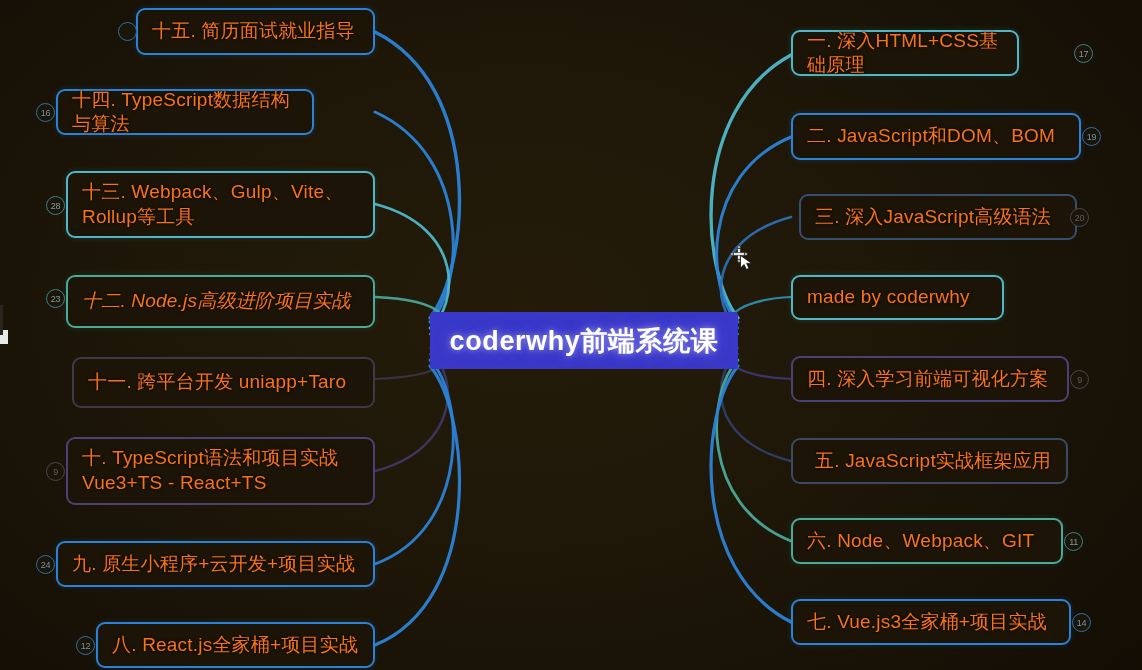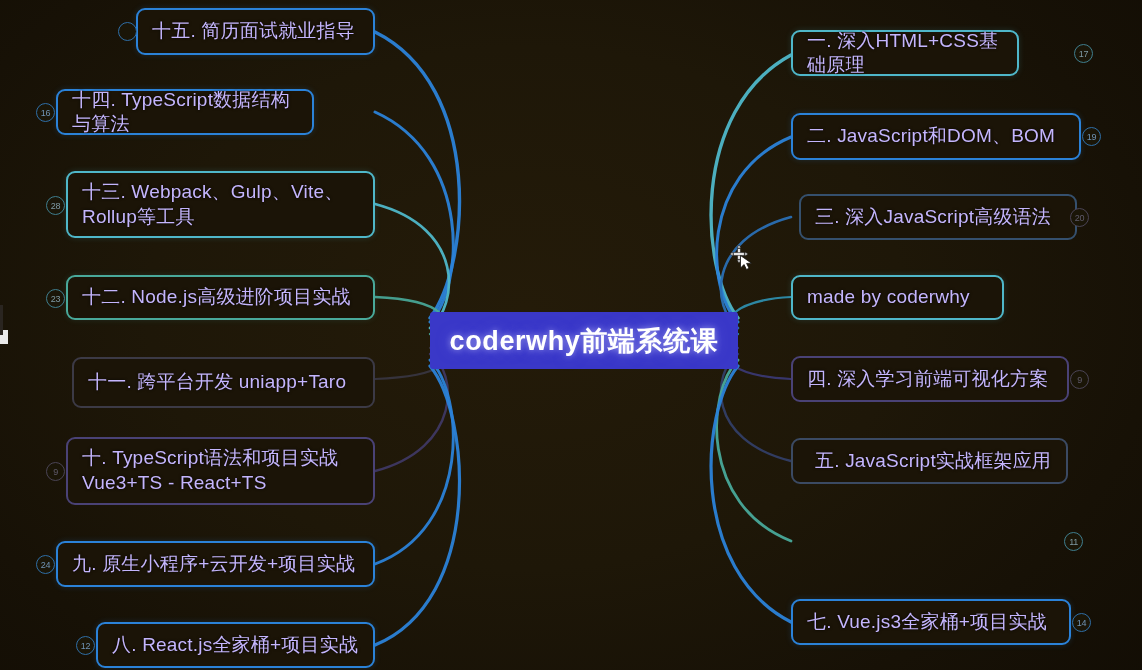--- a/index.html
+++ b/index.html
@@ -29,21 +29,21 @@
   
   .node {
     position: absolute;
     box-sizing: border-box;
     border-radius: 9px;
     border: 2px solid #2a7fd4;
     background: #1b1407;
     display: flex;
     align-items: center;
     padding: 0 14px;
-    color: #c4b5fd;
+    color: #f97316;
     font-size: 19px;
     letter-spacing: .2px;
     line-height: 1.28;
     text-shadow: 0 0 3px rgba(0,0,0,.9);
     z-index: 4;
   }
   .node .txt { display: block; width: 100%; white-space: pre-line; }
   .node.two-line { line-height: 1.3; }
 
   .c-cyan   { border-color: #4fb7c9; box-shadow: 0 0 6px rgba(79,183,201,.18); }
@@ -165,20 +165,23 @@
 
   <div class="node c-violet" style="left:791px; top:356px; width:278px; height:46px;">
     <span class="txt">四. 深入学习前端可视化方案</span>
   </div>
   <div class="badge dim" style="left:1070px; top:370px;">9</div>
 
   <div class="node c-slate" style="left:791px; top:438px; width:277px; height:46px;padding-left:22px;">
     <span class="txt">五. JavaScript实战框架应用</span>
   </div>
 
+  <div class="node c-teal" style="left:791px; top:518px; width:272px; height:46px;">
+    <span class="txt">六. Node、Webpack、GIT</span>
+  </div>
   <div class="badge" style="left:1064px; top:532px;">11</div>
 
   <div class="node c-blue" style="left:791px; top:599px; width:280px; height:46px;">
     <span class="txt">七. Vue.js3全家桶+项目实战</span>
   </div>
   <div class="badge blu" style="left:1072px; top:613px;">14</div>
 
   <div class="node c-blue" style="left:136px; top:8px; width:239px; height:47px;">
     <span class="txt">十五. 简历面试就业指导</span>
   </div>
@@ -188,21 +191,21 @@
     <span class="txt">十四. TypeScript数据结构与算法</span>
   </div>
   <div class="badge blu" style="left:36px; top:103px;">16</div>
 
   <div class="node c-cyan two-line" style="left:66px; top:171px; width:309px; height:67px;">
     <span class="txt">十三. Webpack、Gulp、Vite、
 Rollup等工具</span>
   </div>
   <div class="badge" style="left:46px; top:196px;">28</div>
 
-  <div class="node c-teal" style="left:66px; top:275px; width:309px; height:45px;">
+  <div class="node c-teal" style="left:66px; top:275px; width:309px; height:53px;font-style:italic;">
     <span class="txt">十二. Node.js高级进阶项目实战</span>
   </div>
   <div class="badge" style="left:46px; top:289px;">23</div>
 
   <div class="node c-dim" style="left:72px; top:357px; width:303px; height:51px;">
     <span class="txt">十一. 跨平台开发 uniapp+Taro</span>
   </div>
 
   <div class="node c-violet two-line" style="left:66px; top:437px; width:309px; height:68px;">
     <span class="txt">十. TypeScript语法和项目实战

